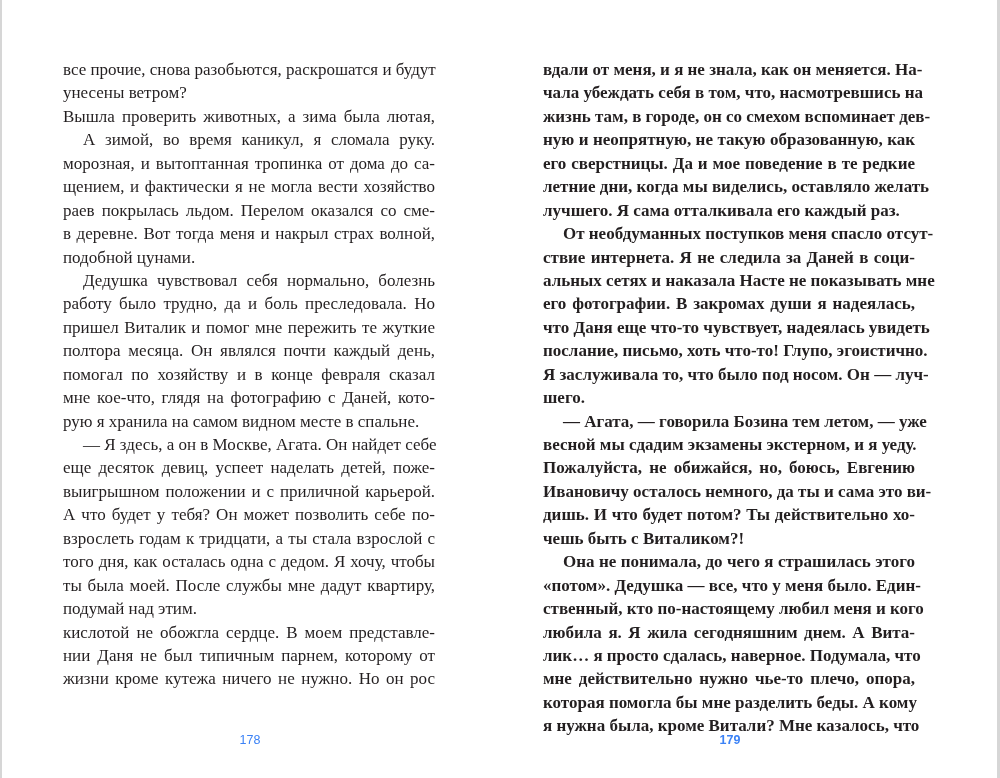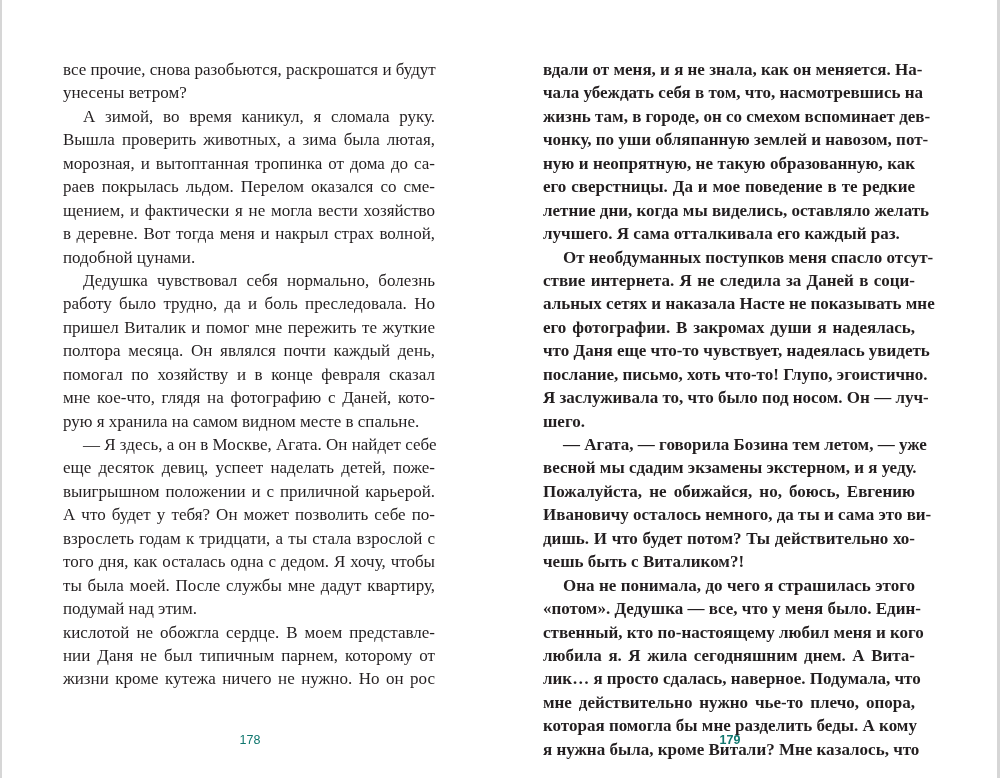--- a/index.html
+++ b/index.html
@@ -56,38 +56,38 @@
       text-indent: 20px;
     }
     .page-number {
       position: absolute;
       top: 733px;
       width: 500px;
       left: 0;
       text-align: center;
       font-family: "Liberation Sans", "DejaVu Sans", sans-serif;
       font-size: 12.5px;
-      color: #0f766e;
+      color: #3b82f6;
     }
   </style>
 </head>
 <body>
 
 <div class="edge-left"></div>
 <div class="edge-right"></div>
 
 <div class="page left">
   <div class="text-block" id="left-lines">
       <span class="line">все прочие, снова разобьются, раскрошатся и будут</span>
       <span class="line last">унесены ветром?</span>
+      <span class="line">Вышла проверить животных, а зима была лютая,</span>
       <span class="line indent">А зимой, во время каникул, я сломала руку.</span>
-      <span class="line">Вышла проверить животных, а зима была лютая,</span>
       <span class="line">морозная, и вытоптанная тропинка от дома до са-</span>
+      <span class="line">щением, и фактически я не могла вести хозяйство</span>
       <span class="line">раев покрылась льдом. Перелом оказался со сме-</span>
-      <span class="line">щением, и фактически я не могла вести хозяйство</span>
       <span class="line">в деревне. Вот тогда меня и накрыл страх волной,</span>
       <span class="line last">подобной цунами.</span>
       <span class="line indent">Дедушка чувствовал себя нормально, болезнь</span>
       <span class="line">работу было трудно, да и боль преследовала. Но</span>
       <span class="line">пришел Виталик и помог мне пережить те жуткие</span>
       <span class="line">полтора месяца. Он являлся почти каждый день,</span>
       <span class="line">помогал по хозяйству и в конце февраля сказал</span>
       <span class="line">мне кое-что, глядя на фотографию с Даней, кото-</span>
       <span class="line last">рую я хранила на самом видном месте в спальне.</span>
       <span class="line indent">— Я здесь, а он в Москве, Агата. Он найдет себе</span>
@@ -103,21 +103,20 @@
       <span class="line">жизни кроме кутежа ничего не нужно. Но он рос</span>
     </div>
   <div class="page-number">178</div>
 </div>
 
 <div class="page right">
   <div class="text-block" id="right-lines">
       <span class="line">вдали от меня, и я не знала, как он меняется. На-</span>
       <span class="line">чала убеждать себя в том, что, насмотревшись на</span>
       <span class="line">жизнь там, в городе, он со смехом вспоминает дев-</span>
-      <span class="line">чонку, по уши обляпанную землей и навозом, пот-</span>
       <span class="line">ную и неопрятную, не такую образованную, как</span>
       <span class="line">его сверстницы. Да и мое поведение в те редкие</span>
       <span class="line">летние дни, когда мы виделись, оставляло желать</span>
       <span class="line last">лучшего. Я сама отталкивала его каждый раз.</span>
       <span class="line indent">От необдуманных поступков меня спасло отсут-</span>
       <span class="line">ствие интернета. Я не следила за Даней в соци-</span>
       <span class="line">альных сетях и наказала Насте не показывать мне</span>
       <span class="line">его фотографии. В закромах души я надеялась,</span>
       <span class="line">что Даня еще что-то чувствует, надеялась увидеть</span>
       <span class="line">послание, письмо, хоть что-то! Глупо, эгоистично.</span>

